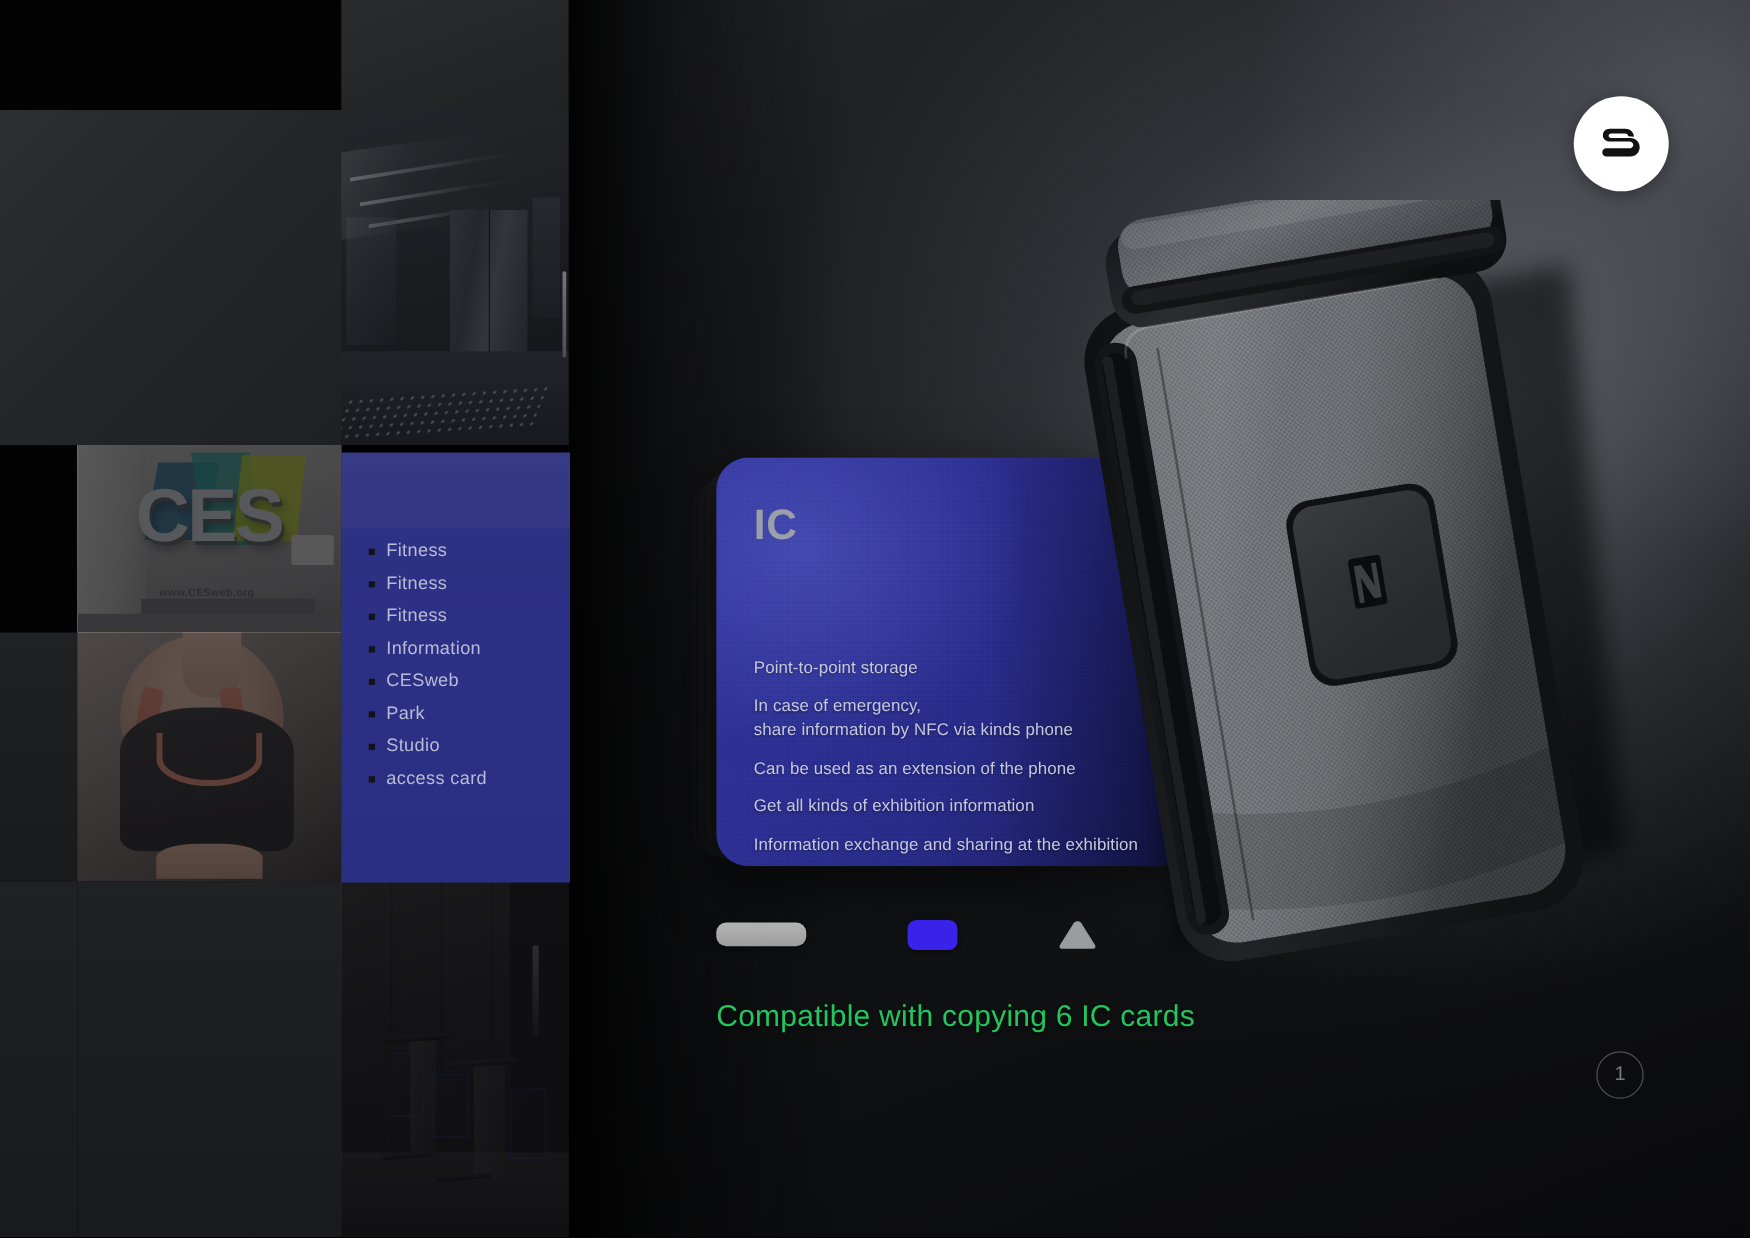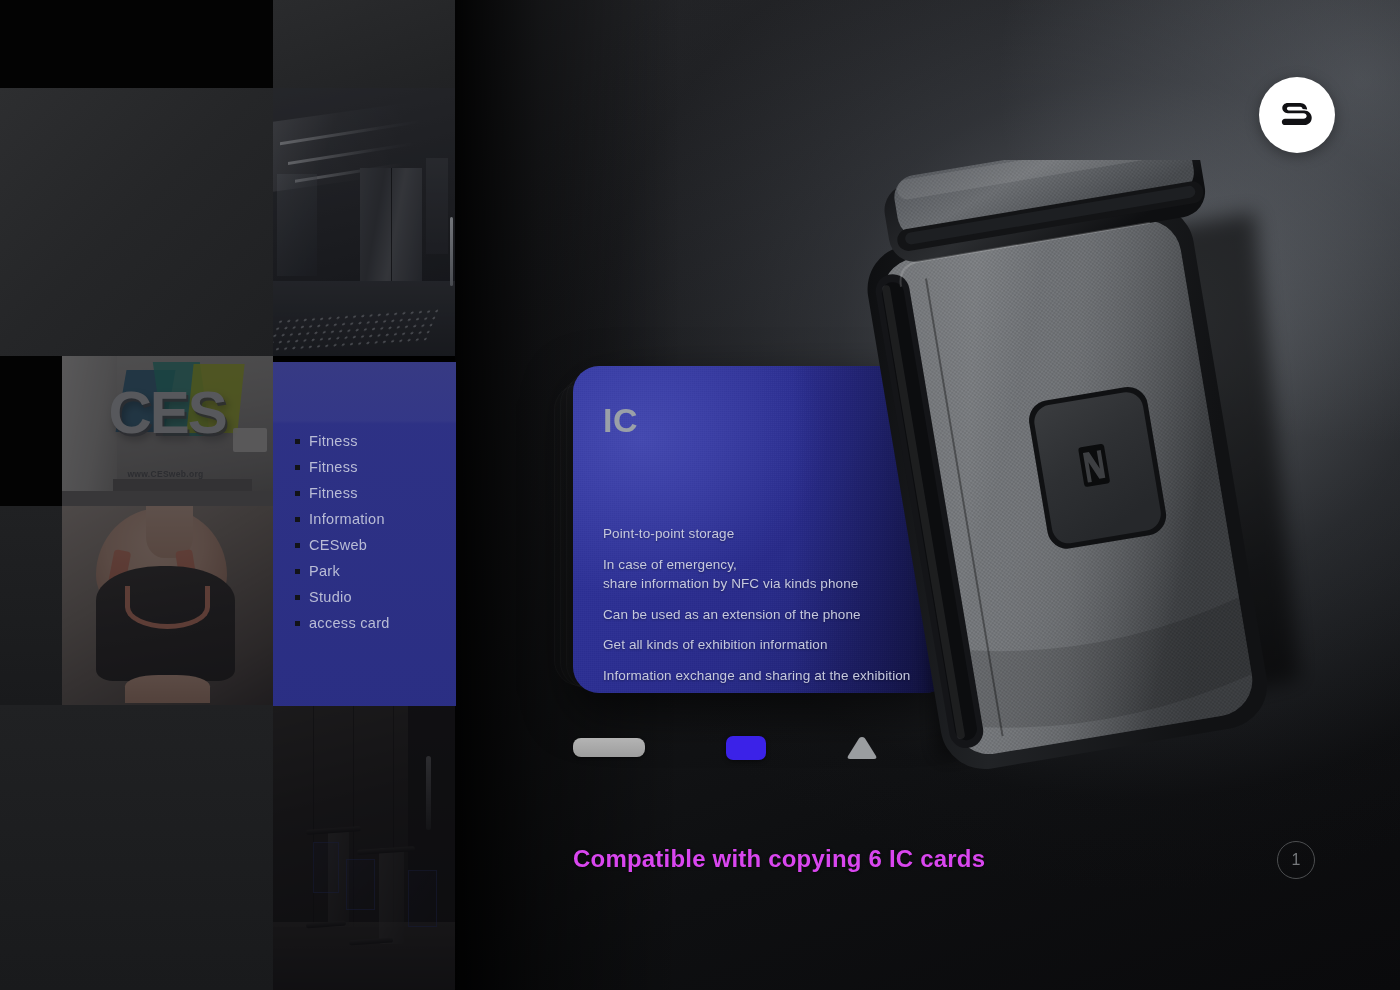--- a/index.html
+++ b/index.html
@@ -86,22 +86,22 @@
   }
   #sw-blue {
     position:absolute; left:153px; top:1px; width:40px; height:24px; border-radius:7px;
     box-shadow:0 1px 4px rgba(0,0,0,0.55);
   }
   #sw-tri { position:absolute; left:272px; top:0px; width:34px; height:26px; }
   #sw-tri svg { display:block; width:34px; height:26px; }
 
   
   #caption {
-    position:absolute; left:573px; top:845px; z-index:25;
-    font-size:24px; font-weight:bold; color:#d946ef; letter-spacing:0.2px;
+    position:absolute; left:573px; top:800px; z-index:25;
+    font-size:24px; font-weight:normal; color:#22c55e; letter-spacing:0.2px;
     text-shadow:0 1px 3px rgba(0,0,0,0.5);
   }
 
   
   #pagenum {
     position:absolute; left:1277px; top:841px; width:38px; height:38px; border-radius:50%;
     border:1.3px solid #4c4e50; display:flex; align-items:center; justify-content:center;
     color:#76797c; font-size:16px; z-index:25;
   }
 

